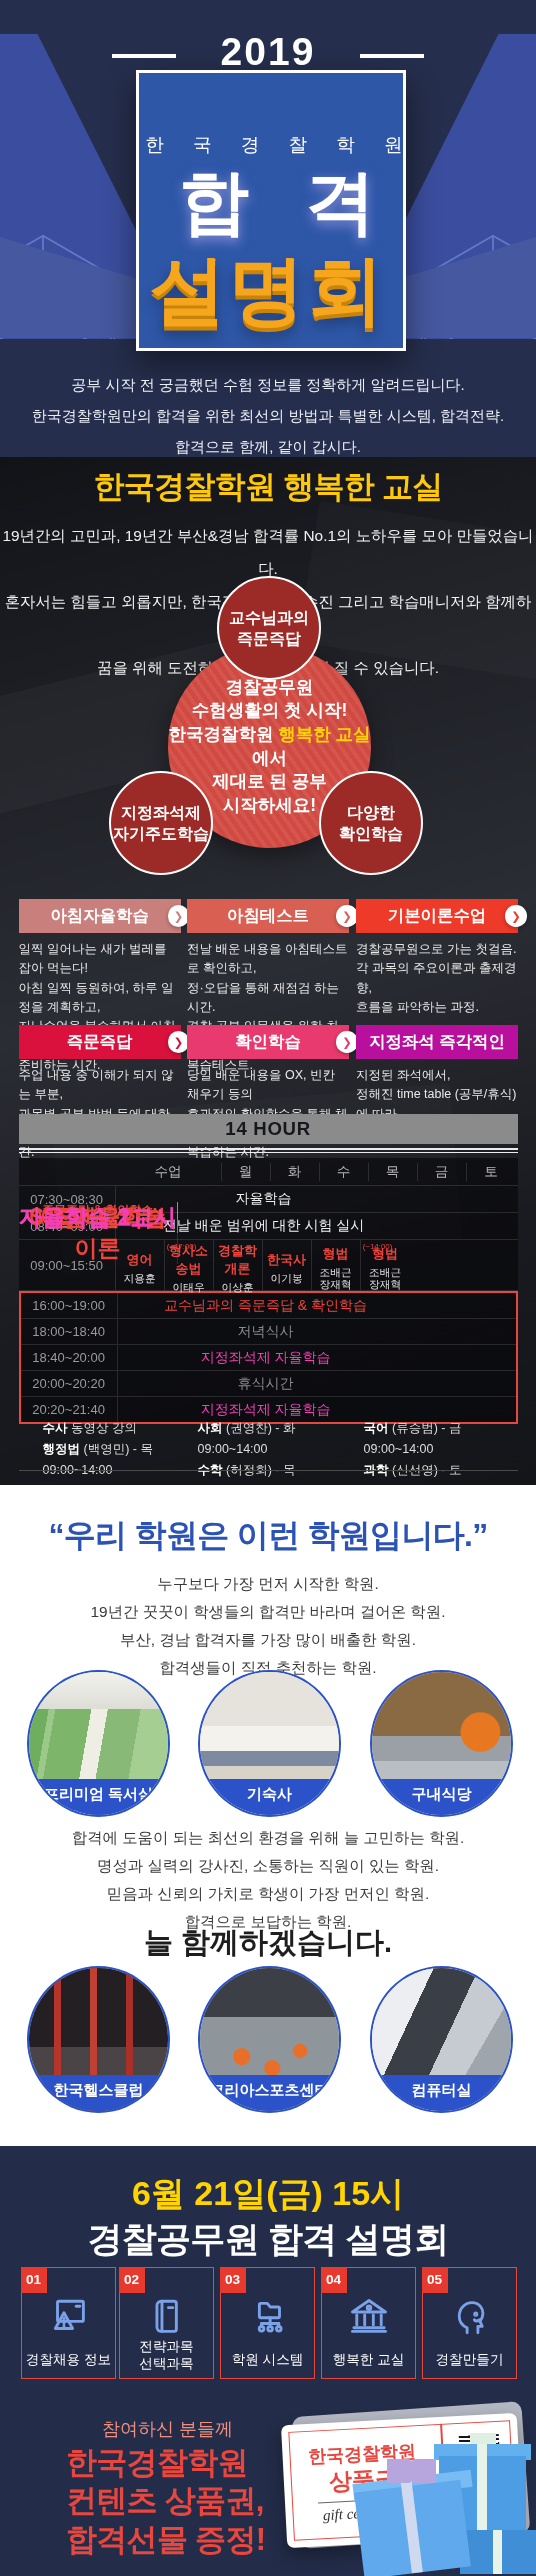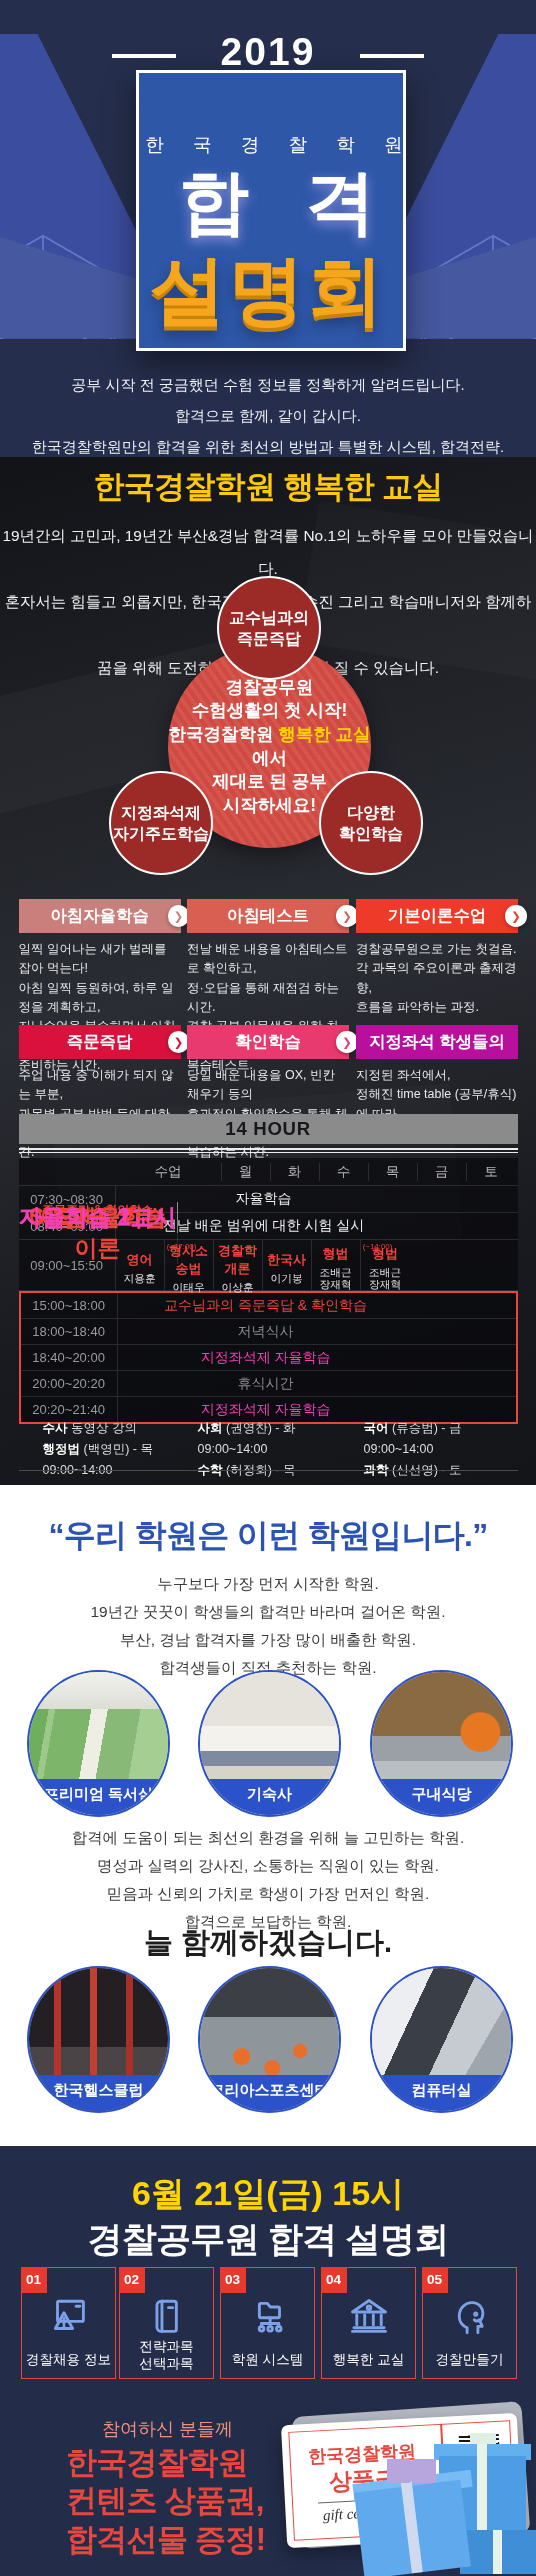--- a/index.html
+++ b/index.html
@@ -198,22 +198,22 @@
     <div class="hero-box"></div>
   </div>
   <div class="abs ctr hero-year">2019</div>
   <div class="year-line yl-l"></div>
   <div class="year-line yl-r"></div>
   <div class="abs ctr box-academy">한 국 경 찰 학 원</div>
   <div class="abs ctr box-big1">합 격</div>
   <div class="abs ctr box-big2">설명회</div>
   <div class="abs ctr hero-intro">
     <div>공부 시작 전 궁금했던 수험 정보를 정확하게 알려드립니다.</div>
+    <div>한국경찰학원만의 합격을 위한 최선의 방법과 특별한 시스템, 합격전략.</div>
     <div>합격으로 함께, 같이 갑시다.</div>
-    <div>한국경찰학원만의 합격을 위한 최선의 방법과 특별한 시스템, 합격전략.</div>
   </div>
 
   <div class="dark">
     <div class="dk dk1"></div>
     <div class="dk dk2"></div>
     <div class="dk dk3"></div>
   </div>
   <div class="abs ctr happy-title">한국경찰학원 행복한 교실</div>
   <div class="abs ctr happy-desc">
     <div>19년간의 고민과, 19년간 부산&amp;경남 합격률 No.1의 노하우를 모아 만들었습니다.</div>
@@ -284,21 +284,21 @@
     <div class="fhead">
         <span>확인학습</span>
         <span class="chev">❯</span>
       </div>
     <div class="fdesc">당일 배운 내용을 OX, 빈칸 채우기 등의
 효과적인 확인학습을 통해 체계적으로
 복습하는 시간.</div>
   </div>
   <div class="fcard c6" style="left:356px;top:1025px;">
     <div class="fhead">
-        <span>지정좌석 학생들의</span>
+        <span>지정좌석 즉각적인</span>
       </div>
     <div class="fdesc">지정된 좌석에서,
 정해진 time table (공부/휴식)에 따라
 진행되는 학습 시간.</div>
   </div>
 
   <div class="abs hourbar">14 HOUR</div>
   <div class="dline"></div>
 
   <div class="tbl">
@@ -349,21 +349,21 @@
       </div>
       <div class="tc w-day cell-col">
         <span class="cell-note">(~14:00)</span>
         <span class="cell-sub">형법</span>
         <span class="cell-tea">조배근
 장재혁</span>
       </div>
     </div>
     <div class="hl-wrap">
       <div class="trow h35">
-        <div class="tc w-time t-time">15:00~18:00</div>
+        <div class="tc w-time t-time">16:00~19:00</div>
         <div class="tc w-name t-name txt-red" style="font-size:12px;">즉문즉답 &amp; 확인학습</div>
         <div class="tc w-span t-span txt-red">교수님과의 즉문즉답 &amp; 확인학습</div>
       </div>
       <div class="trow h35">
         <div class="tc w-time t-time">18:00~18:40</div>
         <div class="tc w-name t-name"></div>
         <div class="tc w-span t-span txt-gray">저녁식사</div>
       </div>
       <div class="trow h35">
         <div class="tc w-time t-time">18:40~20:00</div>

